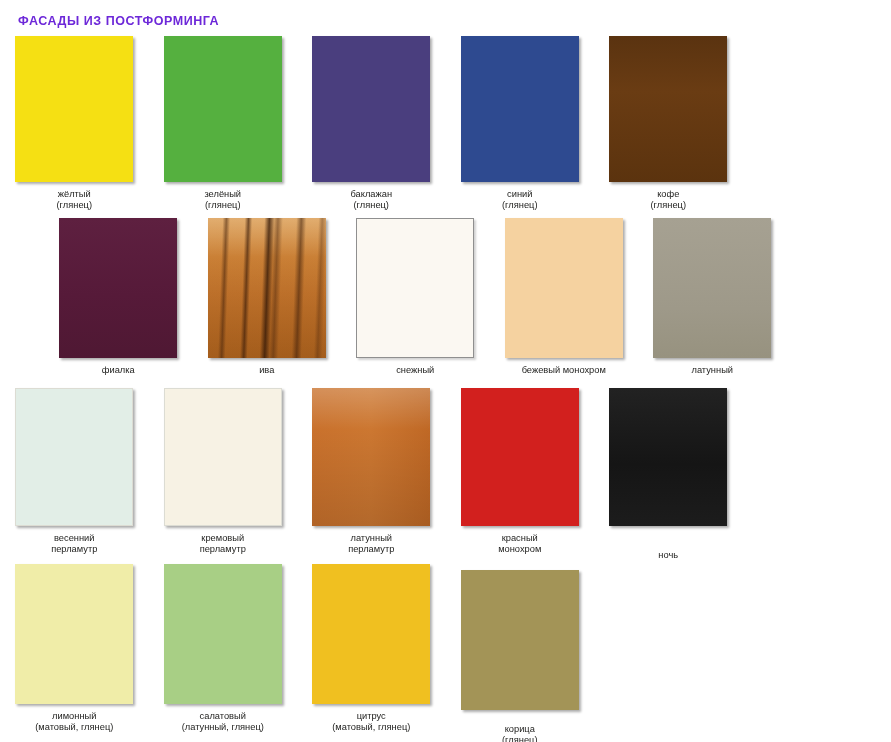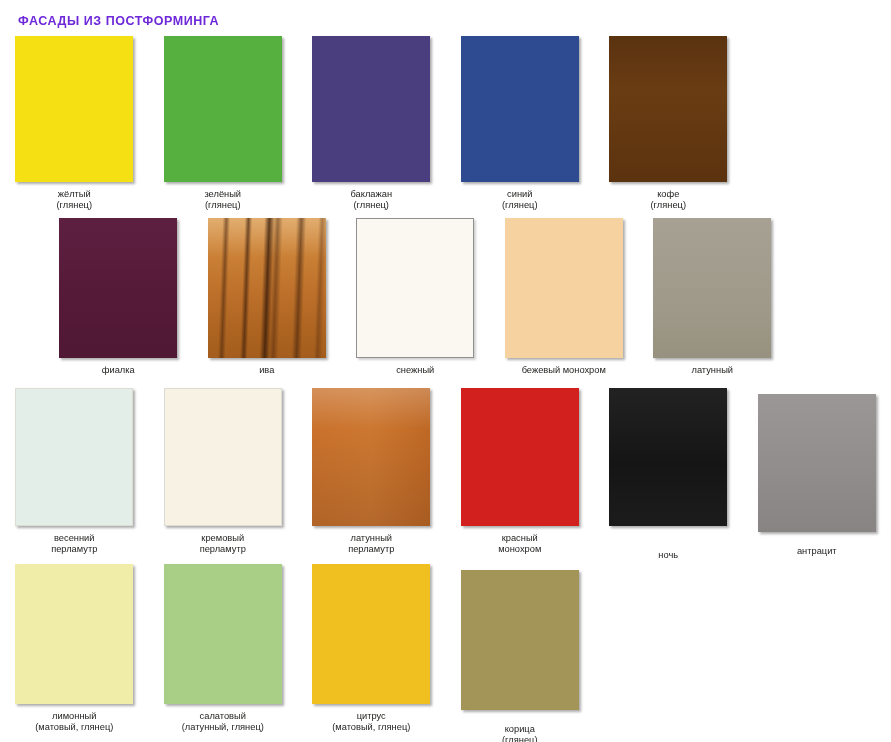--- a/index.html
+++ b/index.html
@@ -224,24 +224,20 @@
       </div>
       <div class="swatch-cell">
         <div class="swatch-chip" style="background-color: rgb(210, 32, 30);"></div>
         <div class="swatch-label">красный
 монохром</div>
       </div>
       <div class="swatch-cell">
         <div class="swatch-chip grad-night" style="background-color: rgb(26, 26, 26);"></div>
         <div class="swatch-label nudge2">ночь</div>
       </div>
-      <div class="swatch-cell">
-        <div class="swatch-chip grad-anthracite short" style="background-color: rgb(145, 142, 142);"></div>
-        <div class="swatch-label nudge">антрацит</div>
-      </div>
     </div>
 
     <div class="swatch-row r4">
       <div class="swatch-cell">
         <div class="swatch-chip" style="background-color: rgb(240, 237, 168);"></div>
         <div class="swatch-label">лимонный
 (матовый, глянец)</div>
       </div>
       <div class="swatch-cell">
         <div class="swatch-chip" style="background-color: rgb(168, 207, 133);"></div>

